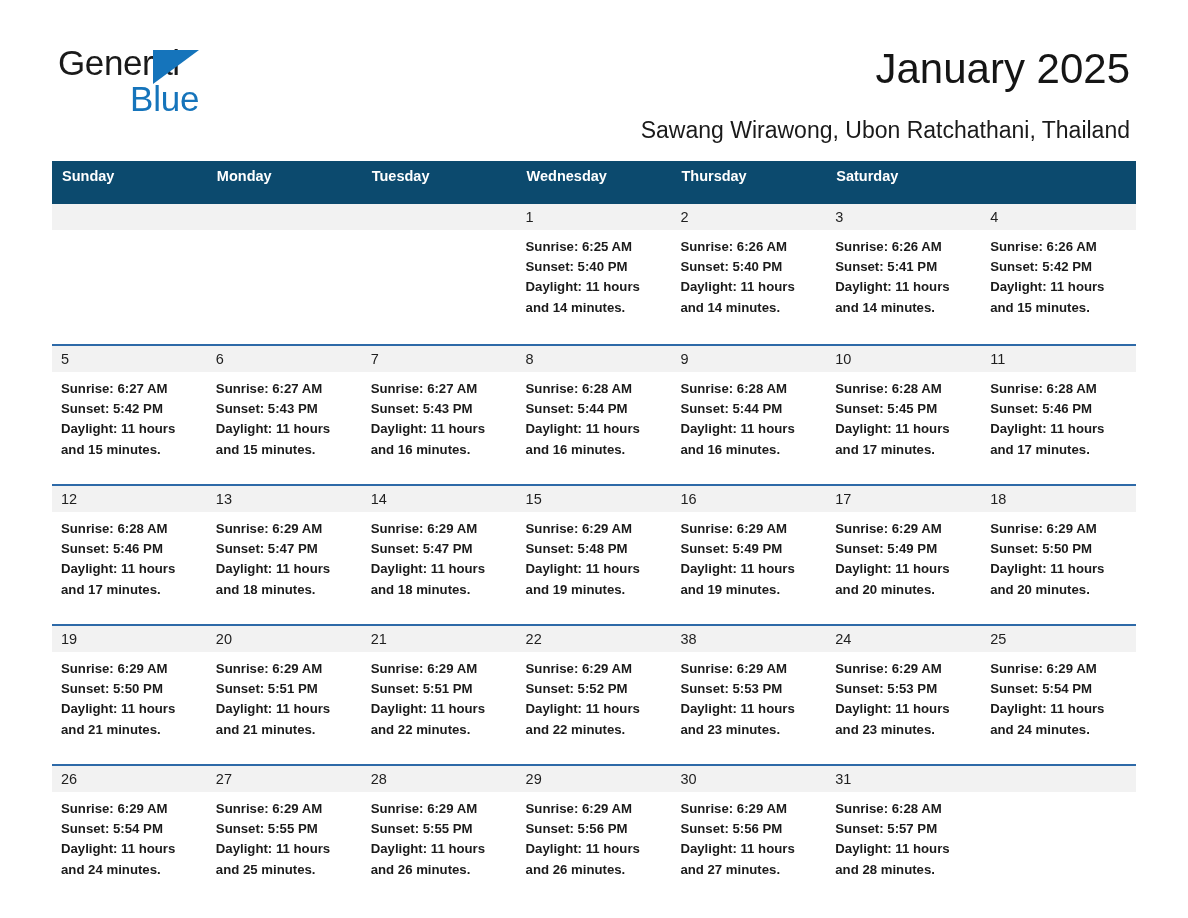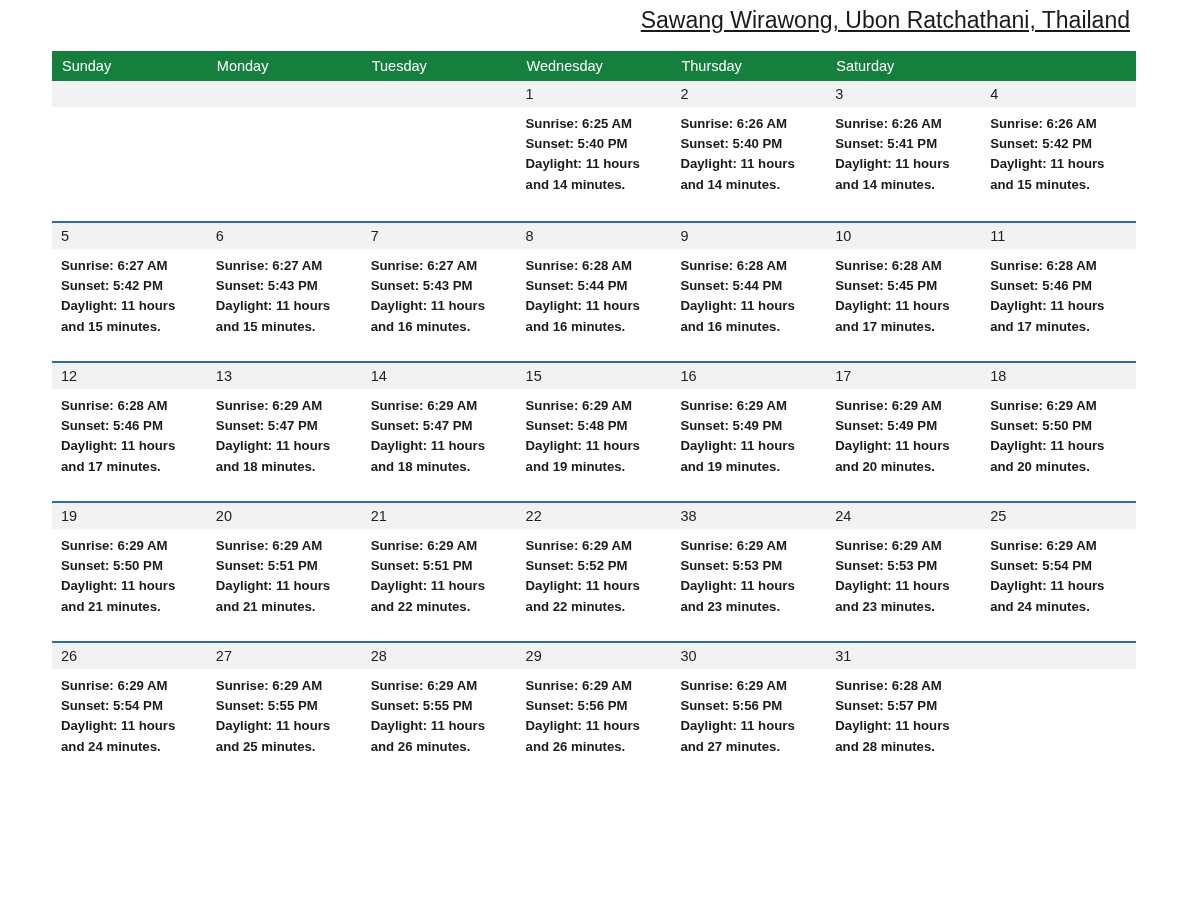--- a/index.html
+++ b/index.html
@@ -74,33 +74,33 @@
     white-space: nowrap;
   }
 
   .location {
     text-align: right;
     font-size: 23px;
     color: #1a1a1a;
     padding: 6px 58px 0 0;
     line-height: 28px;
     white-space: nowrap;
-    text-decoration: underline;
   }
 
   
   .calendar {
     margin: 17px 52px 0 52px;
     width: 1084px;
   }
   .weekdays {
     display: grid;
     grid-template-columns: repeat(7, 1fr);
-    background: #15803d;
-    height: 30px;
+    background: #0c4a6e;
+    height: 43px;
+    font-weight: bold;
   }
   .weekday {
     color: #ffffff;
     font-size: 14.5px;
     line-height: 30px;
     padding-left: 10px;
     white-space: nowrap;
   }
 
   .week {
@@ -134,20 +134,30 @@
     color: #1b1b1b;
     font-weight: bold;
   }
   .cell .info div { white-space: nowrap; }
 </style>
 </head>
 <body>
 
 <div class="page">
 
+  <div class="header">
+    <div class="logo">
+      <div class="logo-general">General</div>
+      <div class="logo-tri"></div>
+      <div class="logo-blue">Blue</div>
+    </div>
+    <div class="title-wrap">
+      <div class="month-title">January 2025</div>
+    </div>
+  </div>
 
   <div class="location">Sawang Wirawong, Ubon Ratchathani, Thailand</div>
 
   <div class="calendar">
 
     <div class="weekdays">
       <div class="weekday">Sunday</div>
       <div class="weekday">Monday</div>
       <div class="weekday">Tuesday</div>
       <div class="weekday">Wednesday</div>

